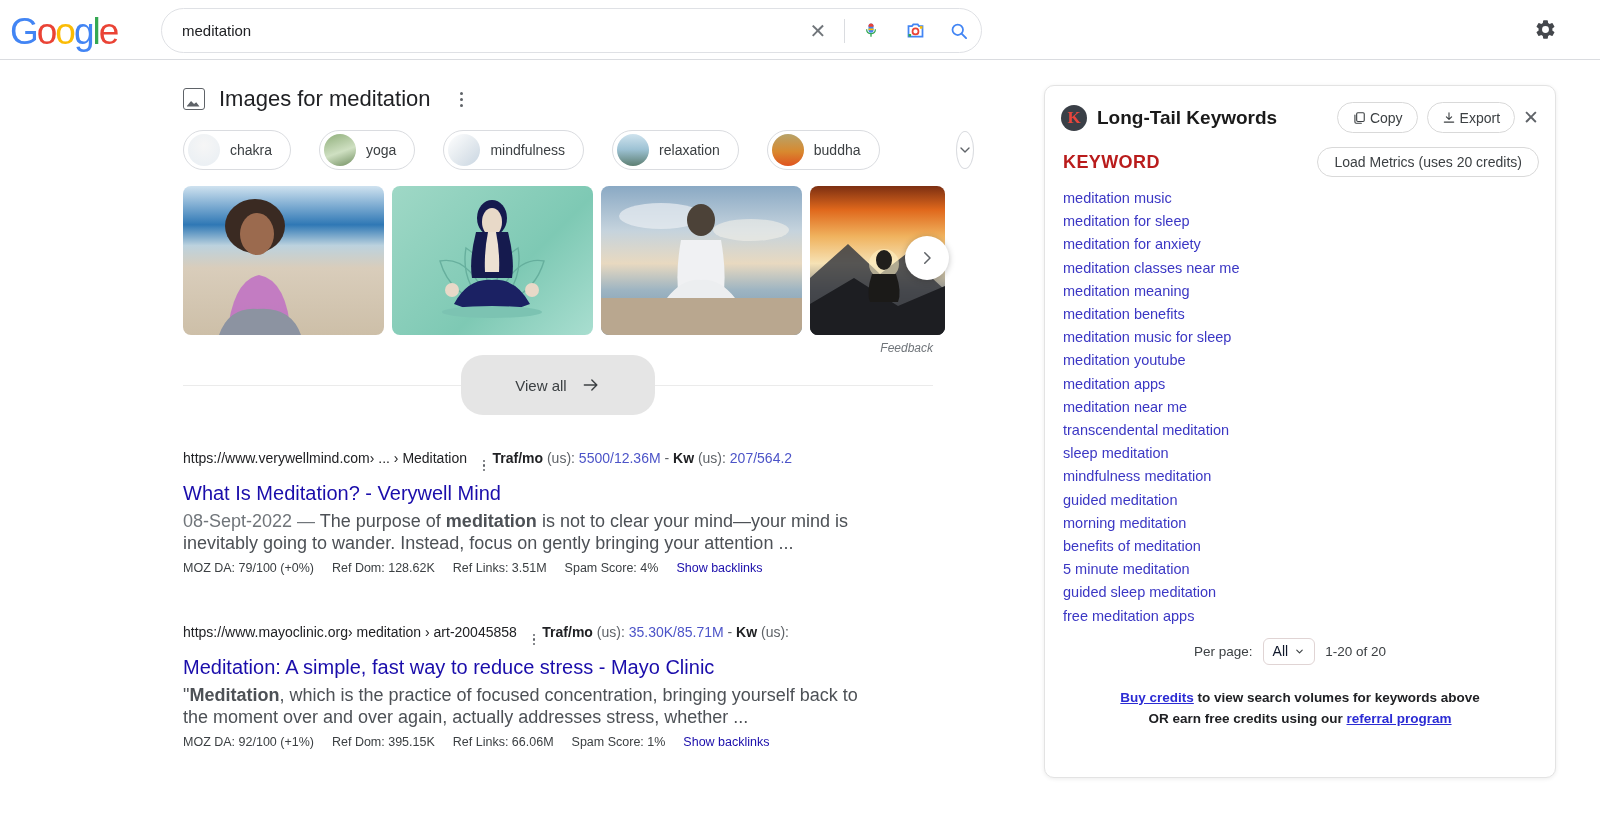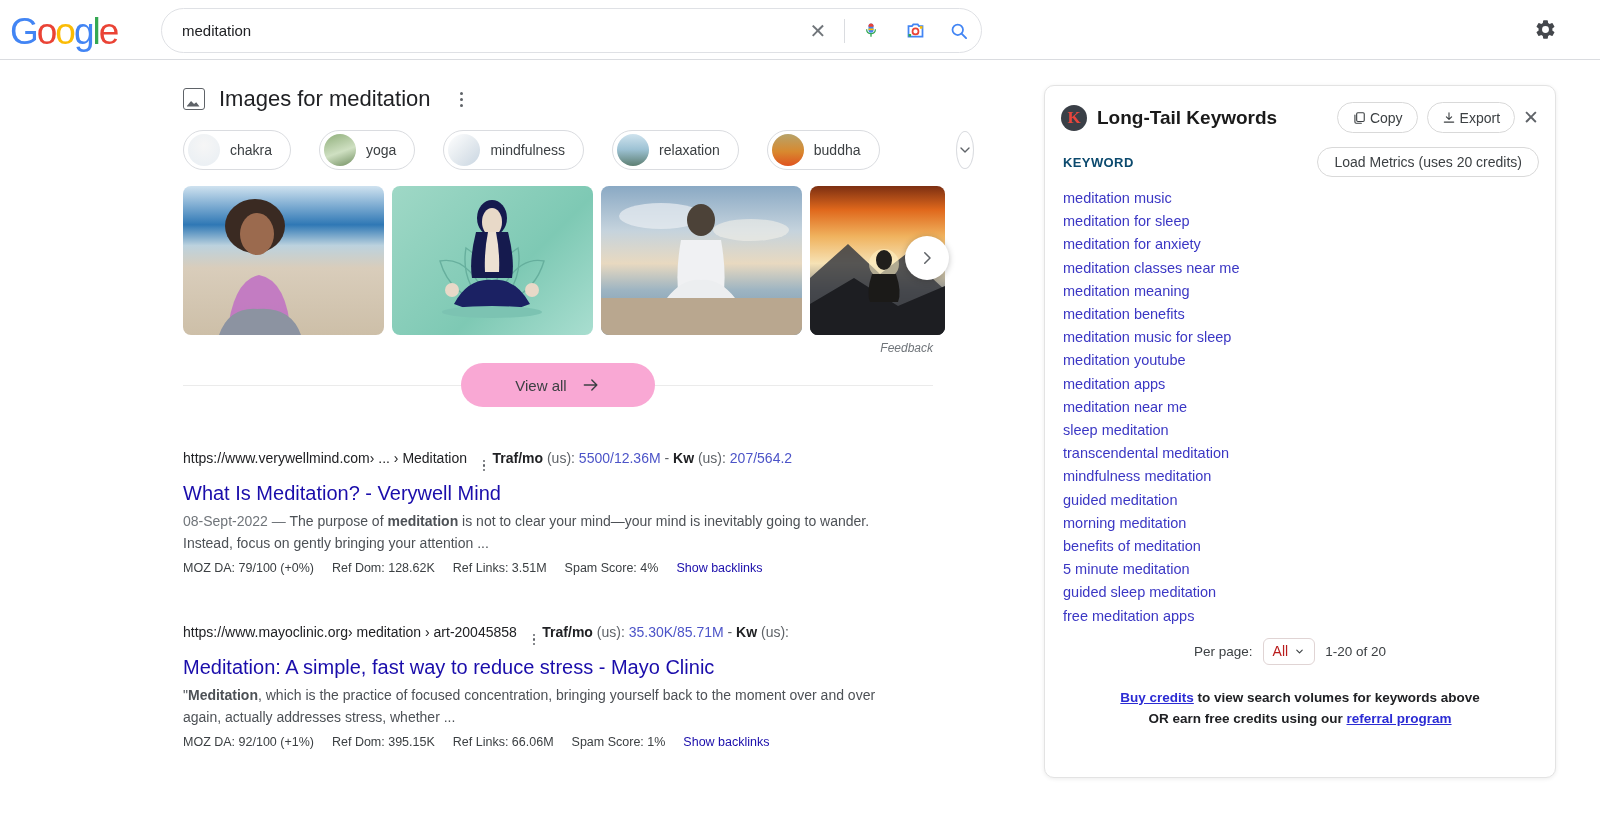--- a/index.html
+++ b/index.html
@@ -93,39 +93,39 @@
 
   .feedback { text-align:right; width:750px; font-size:12px; color:#70757a;
     font-style:italic; margin-top:6px; cursor:pointer; }
 
   .viewall-wrap { position:relative; margin-top:8px; width:750px; height:44px;
     display:flex; align-items:center; justify-content:center; }
   .viewall-wrap:before {
     content:""; position:absolute; left:0; right:0; top:50%; height:1px; background:#ebebeb;
   }
   .viewall {
-    position:relative; z-index:1; background:#f9a8d4; border-radius:22px;
-    height:44px; padding:0 54px; display:flex; align-items:center; gap:14px;
+    position:relative; z-index:1; background:#e5e5e5; border-radius:22px;
+    height:60px; padding:0 54px; display:flex; align-items:center; gap:14px;
     font-size:15px; color:#3c4043; cursor:pointer;
   }
 
   
   .result { position:absolute; left:183px; width:760px; }
   .res-url-line { display:flex; align-items:baseline; font-size:14px; white-space:nowrap;
     overflow:hidden; width:760px; }
   .res-url { color:#202124; }
   .metrics-sep { display:inline-flex; flex-direction:column; gap:2px; margin:0 7px 0 16px;
     position:relative; top:-1px; }
   .metrics-sep i { width:2.5px; height:2.5px; background:#5f6368; border-radius:50%; }
   .m-label { font-weight:bold; color:#202124; }
   .m-dim { color:#5f6368; }
   .m-val { color:#4c54c8; }
   .res-title { display:block; font-size:20px; color:#1a0dab; margin-top:8px; line-height:26px;
     text-decoration:none; cursor:pointer; }
-  .res-snippet { font-size:14px; color:#4d5156; line-height:22px; margin-top:4px; width:700px; }
+  .res-snippet { font-size:18px; color:#4d5156; line-height:22px; margin-top:4px; width:700px; }
   .res-snippet b { color:#4d5156; font-weight:bold; }
   .res-snippet .date { color:#70757a; }
   .moz-line { font-size:12.5px; color:#3c4043; margin-top:7px; display:flex; gap:18px; align-items:baseline; }
   .moz-line .lnk { color:#1a0dab; cursor:pointer; }
 
   
   .panel {
     position:absolute; left:1044px; top:85px; width:512px; height:693px;
     background:#fff; border:1px solid #e3e3e3; border-radius:10px;
     box-shadow:0 1px 4px rgba(0,0,0,.08);
@@ -137,33 +137,33 @@
   .panel-title { font-size:19px; font-weight:bold; color:#1a1a1a; margin-left:10px; white-space:nowrap; }
   .pbtn {
     display:flex; align-items:center; gap:4px; height:31px; padding:0 14px;
     border:1px solid #d9d9d9; border-radius:16px; background:#fff;
     font-size:14px; color:#3c4043; cursor:pointer; white-space:nowrap;
   }
   .panel-close { margin-left:8px; color:#5f6368; font-size:19px; cursor:pointer; line-height:19px; }
 
   .panel-sub { display:flex; align-items:center; justify-content:space-between;
     padding:14px 16px 0 18px; }
-  .kw-col-head { font-size:13px; font-weight:bold; color:#0c4a6e; letter-spacing:.4px; }
+  .kw-col-head { font-size:18px; font-weight:bold; color:#b91c1c; letter-spacing:.4px; }
   .load-metrics {
     height:30px; padding:0 16px; border:1px solid #d9d9d9; border-radius:16px;
     background:#fff; font-size:14px; color:#3c4043; display:flex; align-items:center; cursor:pointer;
   }
 
   .kwlist { padding:10px 0 0 18px; }
   .kwlist .kw { font-size:14.5px; color:#3b37c4; line-height:23.2px; cursor:pointer; }
 
   .perpage { display:flex; align-items:center; justify-content:center; gap:10px;
     padding:10px 20px 0 0; font-size:13.5px; color:#3c4043; }
   .sel { height:27px; border:1px solid #e0d4d4; border-radius:6px; background:#fff;
-    display:flex; align-items:center; gap:6px; padding:0 9px; font-size:14px; color:#b91c1c; cursor:pointer; }
+    display:flex; align-items:center; gap:6px; padding:0 9px; font-size:14px; color:#0f172a; cursor:pointer; }
   .range { color:#3c4043; }
 
   .panel-foot { text-align:center; margin-top:22px; font-size:13.5px; color:#202124;
     font-weight:bold; line-height:21px; }
   .panel-foot .lnk { color:#2b2bd4; text-decoration:underline; cursor:pointer; }
   .panel-foot .norm { font-weight:bold; }
 </style>
 </head>
 <body>
 
@@ -399,22 +399,22 @@
       <div class="kw">meditation music</div>
       <div class="kw">meditation for sleep</div>
       <div class="kw">meditation for anxiety</div>
       <div class="kw">meditation classes near me</div>
       <div class="kw">meditation meaning</div>
       <div class="kw">meditation benefits</div>
       <div class="kw">meditation music for sleep</div>
       <div class="kw">meditation youtube</div>
       <div class="kw">meditation apps</div>
       <div class="kw">meditation near me</div>
+      <div class="kw">transcendental meditation</div>
       <div class="kw">sleep meditation</div>
-      <div class="kw">transcendental meditation</div>
       <div class="kw">mindfulness meditation</div>
       <div class="kw">guided meditation</div>
       <div class="kw">morning meditation</div>
       <div class="kw">benefits of meditation</div>
       <div class="kw">5 minute meditation</div>
       <div class="kw">guided sleep meditation</div>
       <div class="kw">free meditation apps</div>
     </div>
 
     <div class="perpage">

